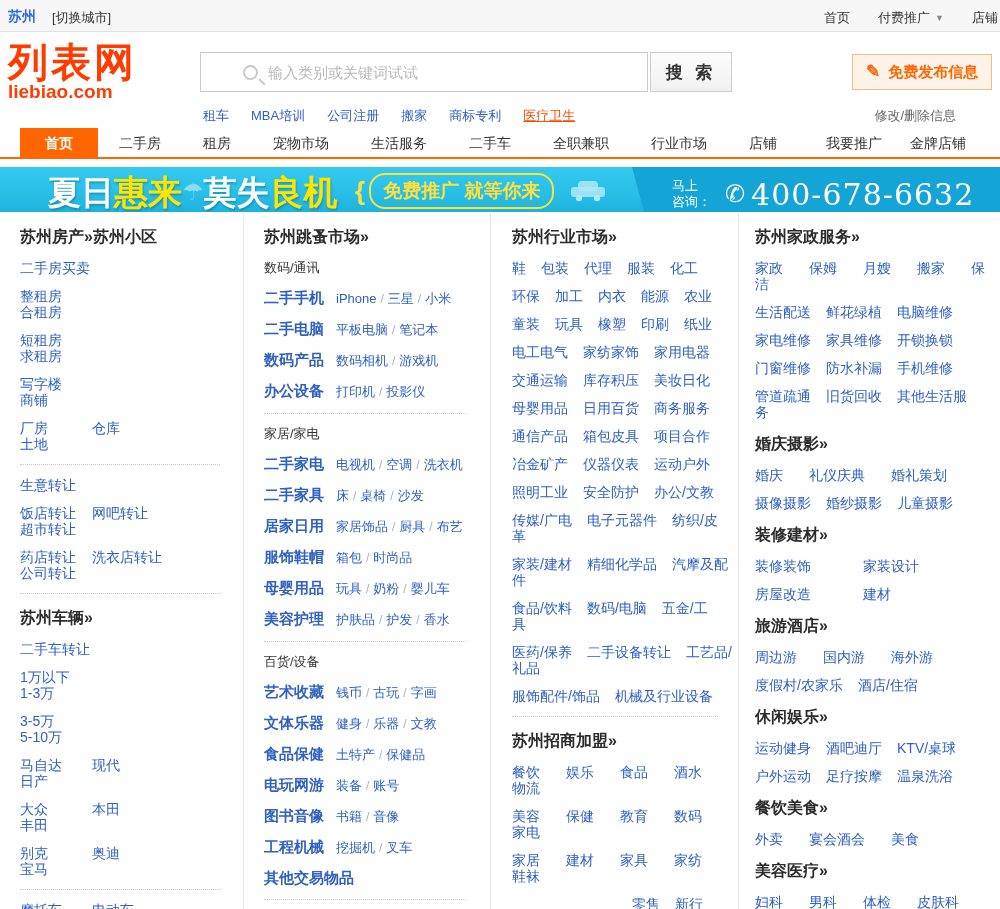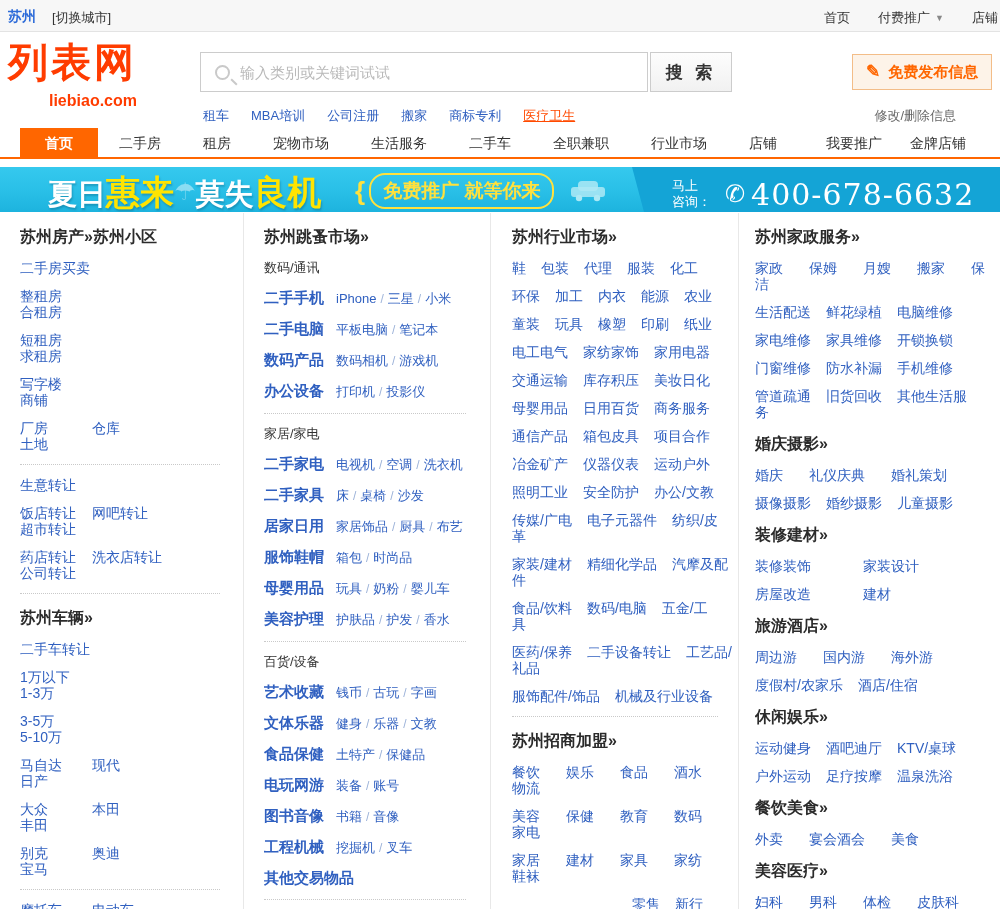--- a/index.html
+++ b/index.html
@@ -15,24 +15,24 @@
                   font-weight:bold; color:#2e6cd9; }
   .topbar .switch { position:absolute; left:52px; top:9px; font-size:13px; color:#333; }
   .topbar-right { position:absolute; right:2px; top:9px; font-size:13px; color:#333;
                   display:flex; gap:28px; }
   .topbar-right a { color:#333; display:flex; align-items:center; gap:5px; }
   .caret { font-size:9px; color:#888; }
 
   
   .logo { position:absolute; left:8px; top:42px; line-height:1; }
   .logo .cn { font-size:40px; font-weight:bold; color:#ff3c00; letter-spacing:3px; }
-  .logo .en { font-size:16px; font-weight:bold; color:#ff3c00; margin-top:11px;text-align:right; }
+  .logo .en { font-size:19px; font-weight:bold; color:#ff3c00; margin-top:0; }
 
   .search-box { position:absolute; left:200px; top:52px; width:448px; height:40px;
-                border:1px solid #ccc; background:#fff; display:flex; align-items:center; }
+                border:1px solid #ccc; background:#fff; display:flex; align-items:center;padding-left:28px; }
   .mag { position:relative; width:15px; height:15px; border:2px solid #c9c9c9;
          border-radius:50%; margin:0 10px 0 14px; flex:0 0 auto; }
   .mag::after { content:""; position:absolute; width:8px; height:2px; background:#c9c9c9;
                 transform:rotate(45deg); left:13px; top:14px; }
   .search-box input { border:none; outline:none; flex:1; height:36px; font-size:15px;
                       color:#333; background:transparent;
                       font-family:"Liberation Sans","DejaVu Sans",sans-serif; }
   .search-box input::placeholder { color:#b9b9b9; }
   .search-btn { position:absolute; left:650px; top:52px; width:82px; height:40px;
                 border:1px solid #ccc; background:linear-gradient(#fdfdfd,#f1f1f1);
@@ -56,21 +56,21 @@
   .nav-items a { display:block; line-height:31px; padding:0 21px; font-size:14px; color:#333; }
   .nav-items a.active { background:#ff6600; color:#fff; font-weight:bold; padding:0 25px; }
   .nav-right { position:absolute; right:20px; top:0; display:flex; }
   .nav-right a { display:block; line-height:31px; padding:0 14px; font-size:14px; color:#333; }
 
   
   .banner { position:absolute; top:167px; left:0; width:1000px; height:45px;
             background:linear-gradient(180deg,#35c9ee 0%,#29bfe7 55%,#1db3de 100%);
             overflow:hidden; }
   .slogan { position:absolute; left:48px; top:3px; font-weight:bold; white-space:nowrap; }
-  .slogan .w { font-size:29px; color:#fff; text-shadow:1px 2px 2px rgba(0,70,100,.3); }
+  .slogan .w { font-size:33px; color:#fff; text-shadow:1px 2px 2px rgba(0,70,100,.3); }
   .slogan .y { font-size:34px; color:#ffe400; text-shadow:1px 2px 2px rgba(0,70,100,.3); }
   .umbrella { font-size:24px; color:rgba(255,255,255,.45); position:relative; top:-4px; }
   .promo-wrap { position:absolute; left:355px; top:6px; display:flex; align-items:center; }
   .brace { color:#ffe13d; font-size:26px; font-weight:bold; margin-right:4px; }
   .promo-box { border:2px solid #ffe13d; border-radius:16px; color:#ffe13d;
                font-size:19px; font-weight:bold; padding:3px 12px; white-space:nowrap; }
   .car { margin-left:14px; }
   .banner-right { position:absolute; right:0; top:0; width:356px; height:54px;
                   background:#14a4d6; display:flex; align-items:center; }
   .banner-right::before { content:""; position:absolute; left:-12px; top:0;

